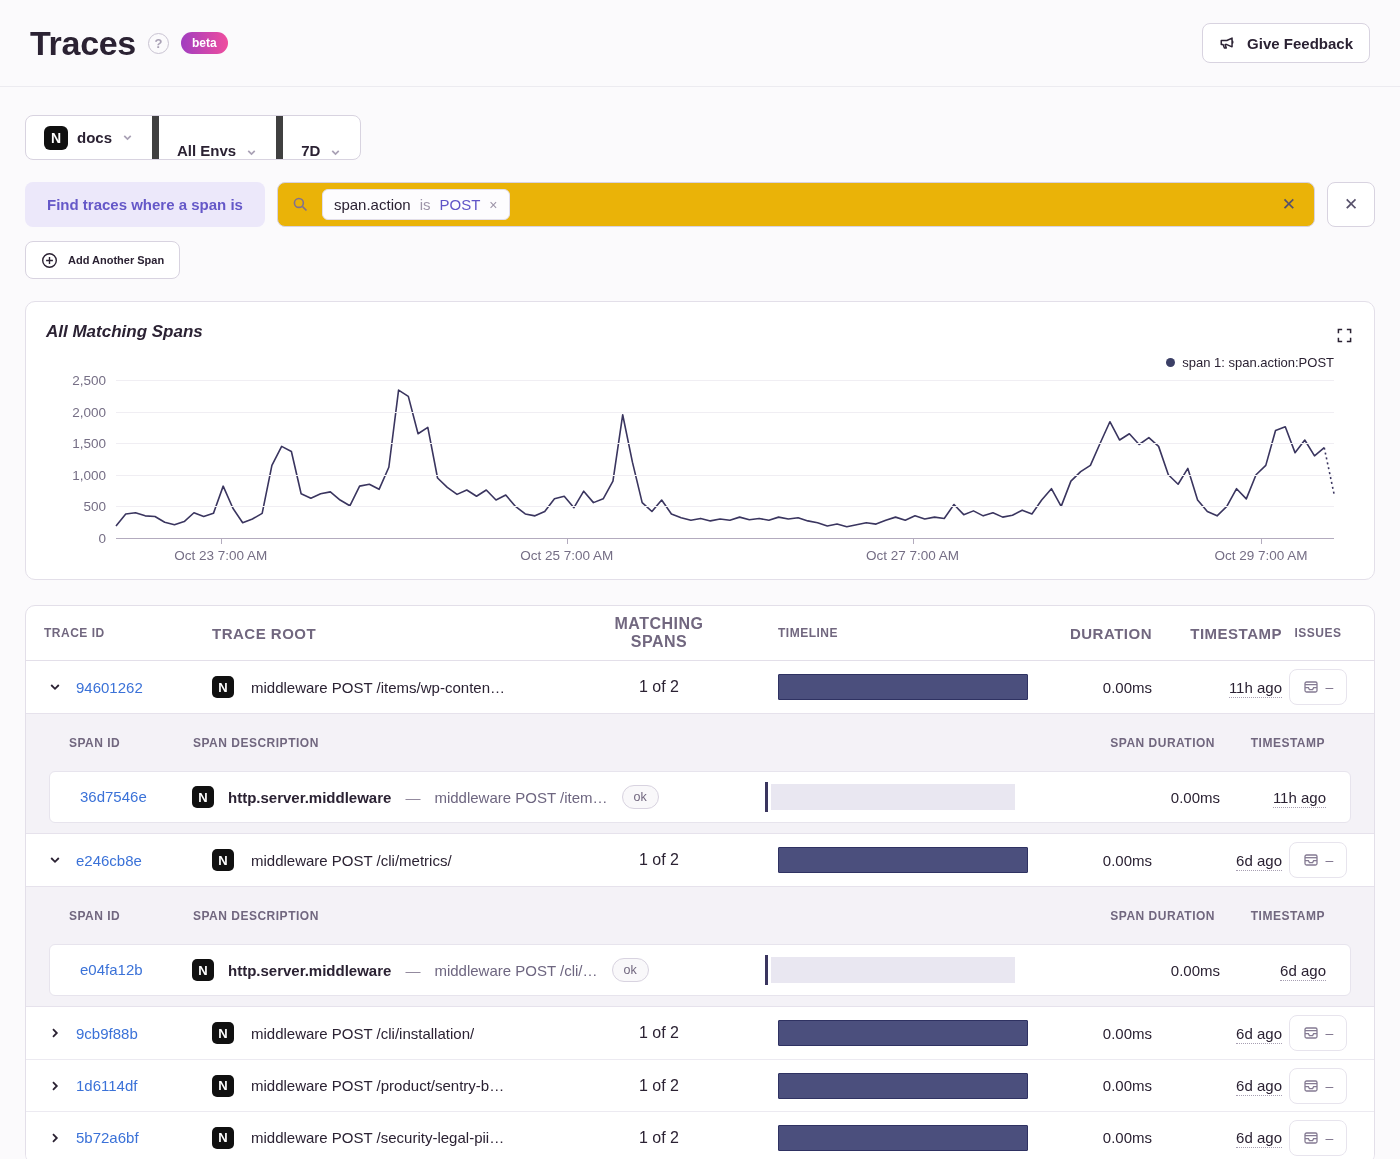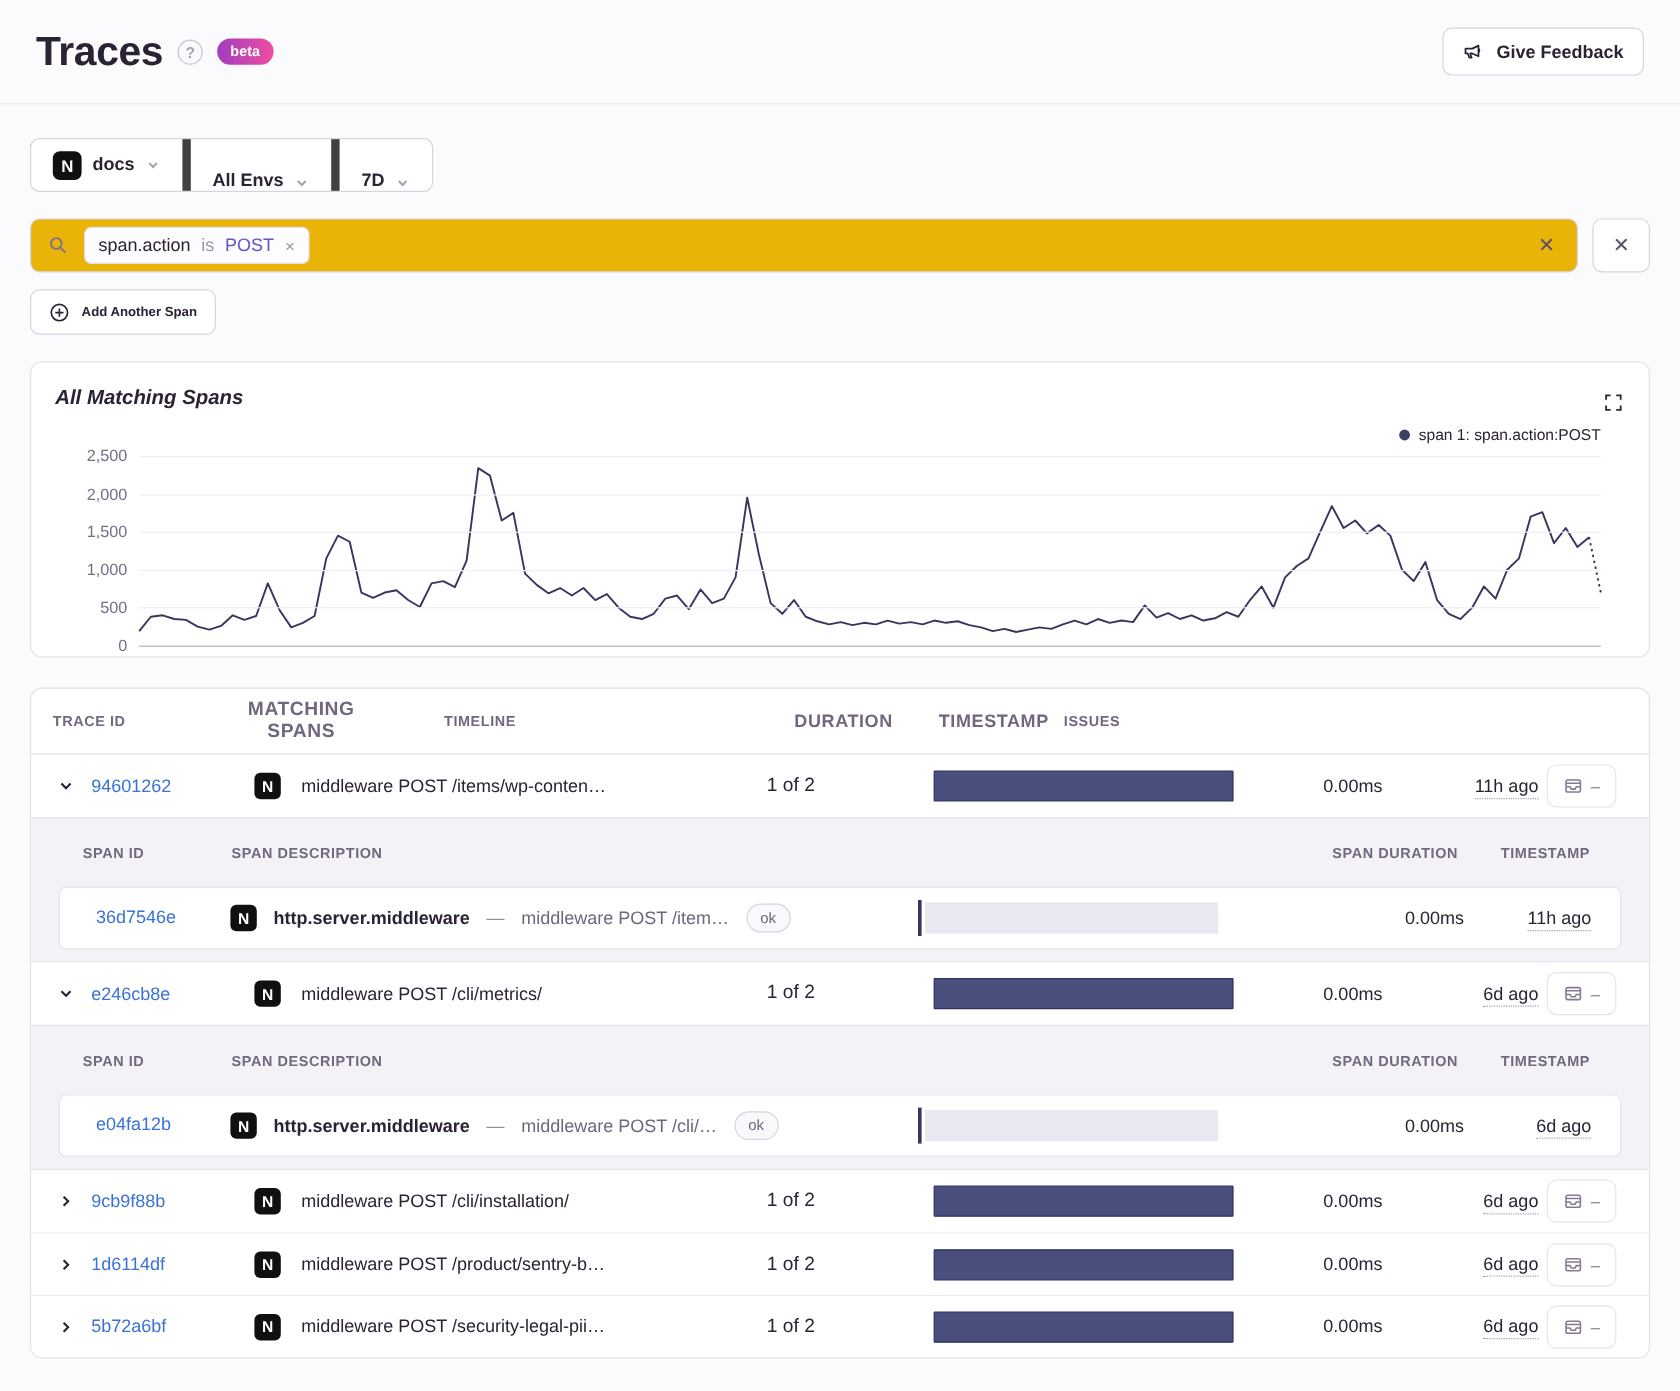--- a/index.html
+++ b/index.html
@@ -165,20 +165,21 @@
       <span class="chev">
         <svg width="13" height="13" viewBox="0 0 14 14" fill="none" stroke="currentColor" stroke-width="1.8">
             <path d="M3.5 5.2 7 8.8l3.5-3.6"></path>
           </svg>
       </span>
     </div>
   </div>
 
   
   <div class="query-row">
+    <div class="where-pill">Find traces where a span is</div>
     <div class="search-box">
       <span class="chev" style="color:#80708f">
         <svg width="17" height="17" viewBox="0 0 16 16" fill="none" stroke="currentColor" stroke-width="1.5">
             <circle cx="6.5" cy="6.5" r="4.2"></circle>
             <path d="m10 10 3.6 3.6"></path>
           </svg>
       </span>
       <span class="token-chip">
         <span class="tk-key">span.action</span>
         <span class="tk-op">is</span>
@@ -222,26 +223,37 @@
         <span class="y-label" style="top: 80%;">500</span>
         <div class="gridline" style="top: 60%;"></div>
         <span class="y-label" style="top: 60%;">1,000</span>
         <div class="gridline" style="top: 40%;"></div>
         <span class="y-label" style="top: 40%;">1,500</span>
         <div class="gridline" style="top: 20%;"></div>
         <span class="y-label" style="top: 20%;">2,000</span>
         <div class="gridline" style="top: 0%;"></div>
         <span class="y-label" style="top: 0%;">2,500</span>
       </div>
+    <div class="x-axis">
+        <span class="x-tick" style="left: 8.6%;"></span>
+        <span class="x-label" style="left: 8.6%;">Oct 23 7:00 AM</span>
+        <span class="x-tick" style="left: 37%;"></span>
+        <span class="x-label" style="left: 37%;">Oct 25 7:00 AM</span>
+        <span class="x-tick" style="left: 65.4%;"></span>
+        <span class="x-label" style="left: 65.4%;">Oct 27 7:00 AM</span>
+        <span class="x-tick" style="left: 94%;"></span>
+        <span class="x-label" style="left: 94%;">Oct 29 7:00 AM</span>
+      </div>
   </div>
 
   
   <div class="panel table-panel">
     <div class="thead">
       <div class="th c-id">Trace ID</div>
+      <div class="th c-root">Trace Root</div>
       <div class="th c-match">Matching Spans</div>
       <div class="th c-timeline">Timeline</div>
       <div class="th c-dur">Duration</div>
       <div class="th c-ts">Timestamp</div>
       <div class="th c-issues">Issues</div>
     </div>
 
     <div class="trace-row">
       <div class="c-id">
         <span class="expander">

